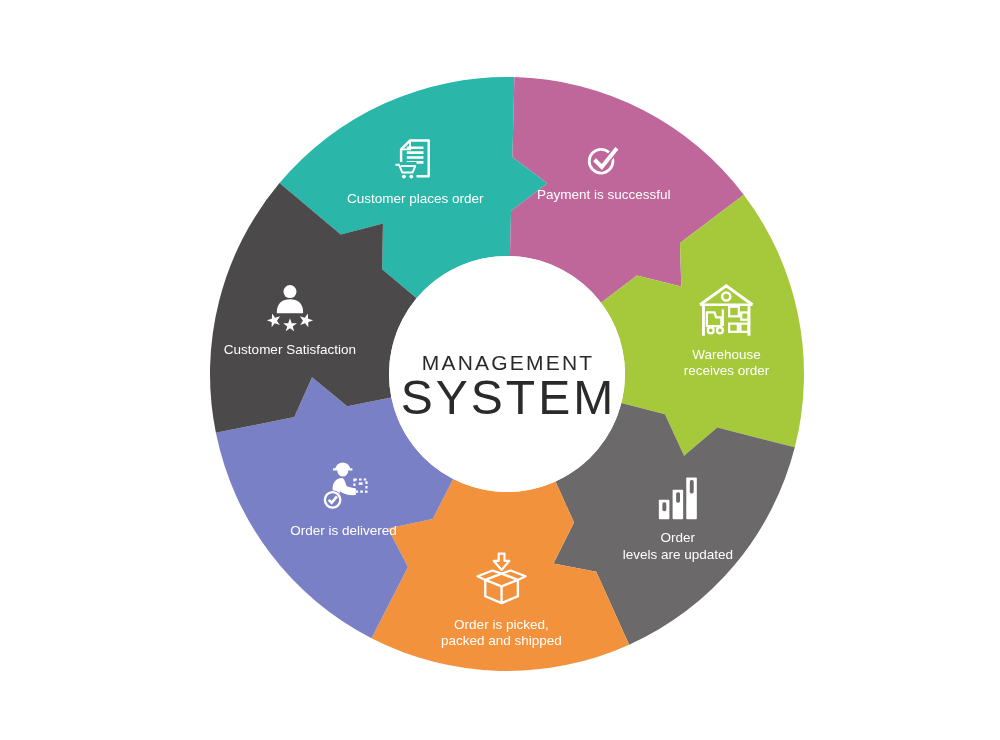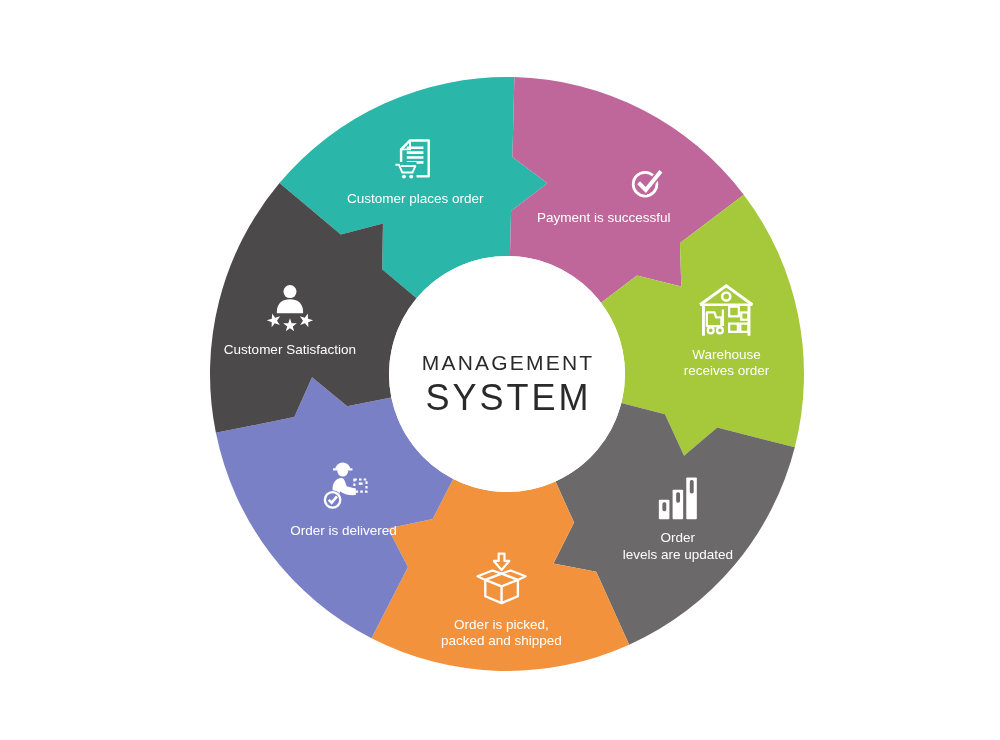--- a/index.html
+++ b/index.html
@@ -8,21 +8,21 @@
   #wheel{position:absolute;left:0;top:0;}
   .seg-group{position:absolute;transform:translate(-50%,-50%);display:flex;flex-direction:column;
              align-items:center;gap:4px;pointer-events:none;}
   .seg-icon{display:block;}
   .seg-label{text-align:center;color:#ffffff;font-size:13.5px;line-height:16.5px;font-weight:400;}
   .seg-label div{white-space:nowrap;}
   #center-text{position:absolute;left:507px;top:383px;transform:translate(-50%,-50%);
                text-align:center;color:#2b2a2a;}
   #center-text .t1{font-size:37px;line-height:40px;font-weight:500;letter-spacing:5px;padding-left:5px;}
   #center-text .t2{font-size:21px;line-height:30px;font-weight:500;letter-spacing:2.2px;padding-left:2.2px;}
-  #center-text .t3{font-size:36px;line-height:40px;font-weight:500;letter-spacing:3px;padding-left:3px;}
+  #center-text .t3{font-size:48px;line-height:40px;font-weight:500;letter-spacing:3px;padding-left:3px;}
 </style>
 </head>
 <body>
 
 <div class="stage" style="background: rgb(255, 255, 255);">
 
   <svg id="wheel" width="1000" height="740" viewBox="0 0 1000 740">
     <defs>
 
       <symbol id="sym-order-form-icon" viewBox="0 0 64 64">
@@ -108,21 +108,21 @@
 
   <div id="groups-layer">
       <div class="seg-group" style="left: 415.3px; top: 170.7px;">
         <svg class="seg-icon" width="52" height="52" viewBox="0 0 64 64" style="--seg-color:#2ab6a9">
           <use href="#sym-order-form-icon"></use>
         </svg>
         <div class="seg-label">
           <div>Customer places order</div>
         </div>
       </div>
-      <div class="seg-group" style="left: 603.7px; top: 193px; align-items: flex-end;">
+      <div class="seg-group" style="left: 603.7px; top: 170px;">
         <svg class="seg-icon" width="46" height="46" viewBox="0 0 64 64" style="--seg-color:#bf679a">
           <use href="#sym-payment-check-icon"></use>
         </svg>
         <div class="seg-label">
           <div>Payment is successful</div>
         </div>
       </div>
       <div class="seg-group" style="left: 726.6px; top: 329.6px;">
         <svg class="seg-icon" width="62" height="62" viewBox="0 0 64 64" style="--seg-color:#a6c93c">
           <use href="#sym-warehouse-icon"></use>

